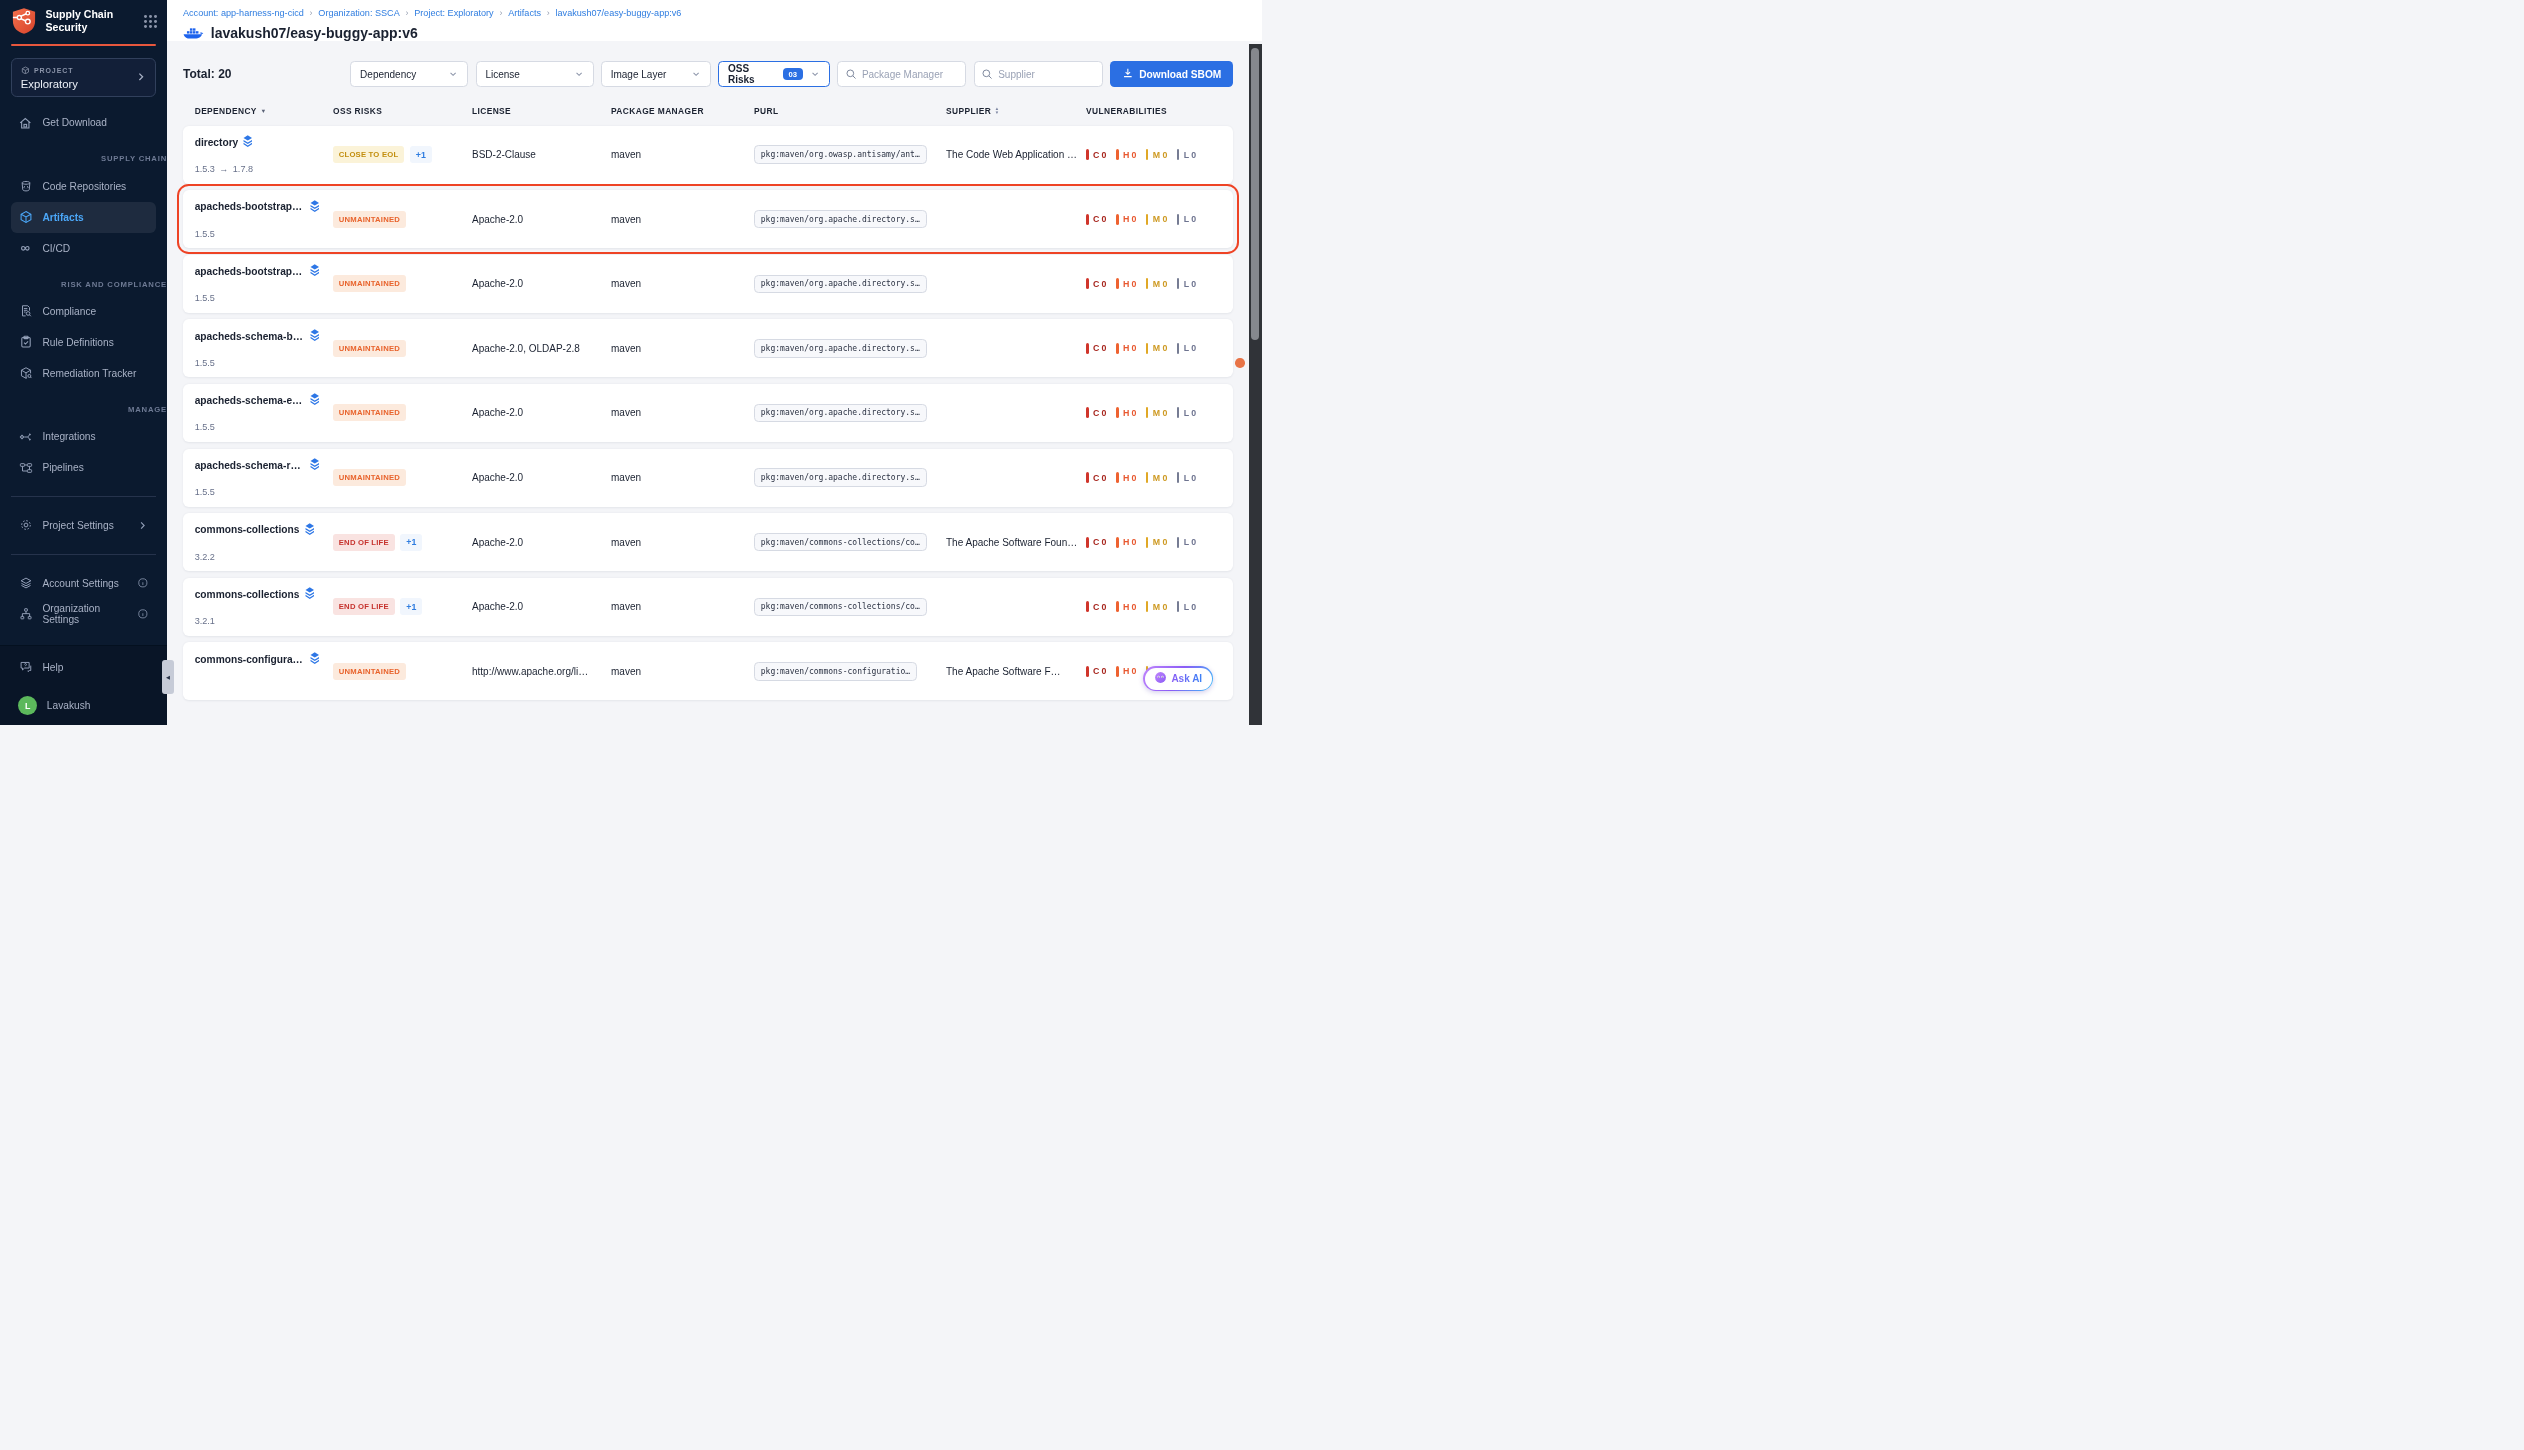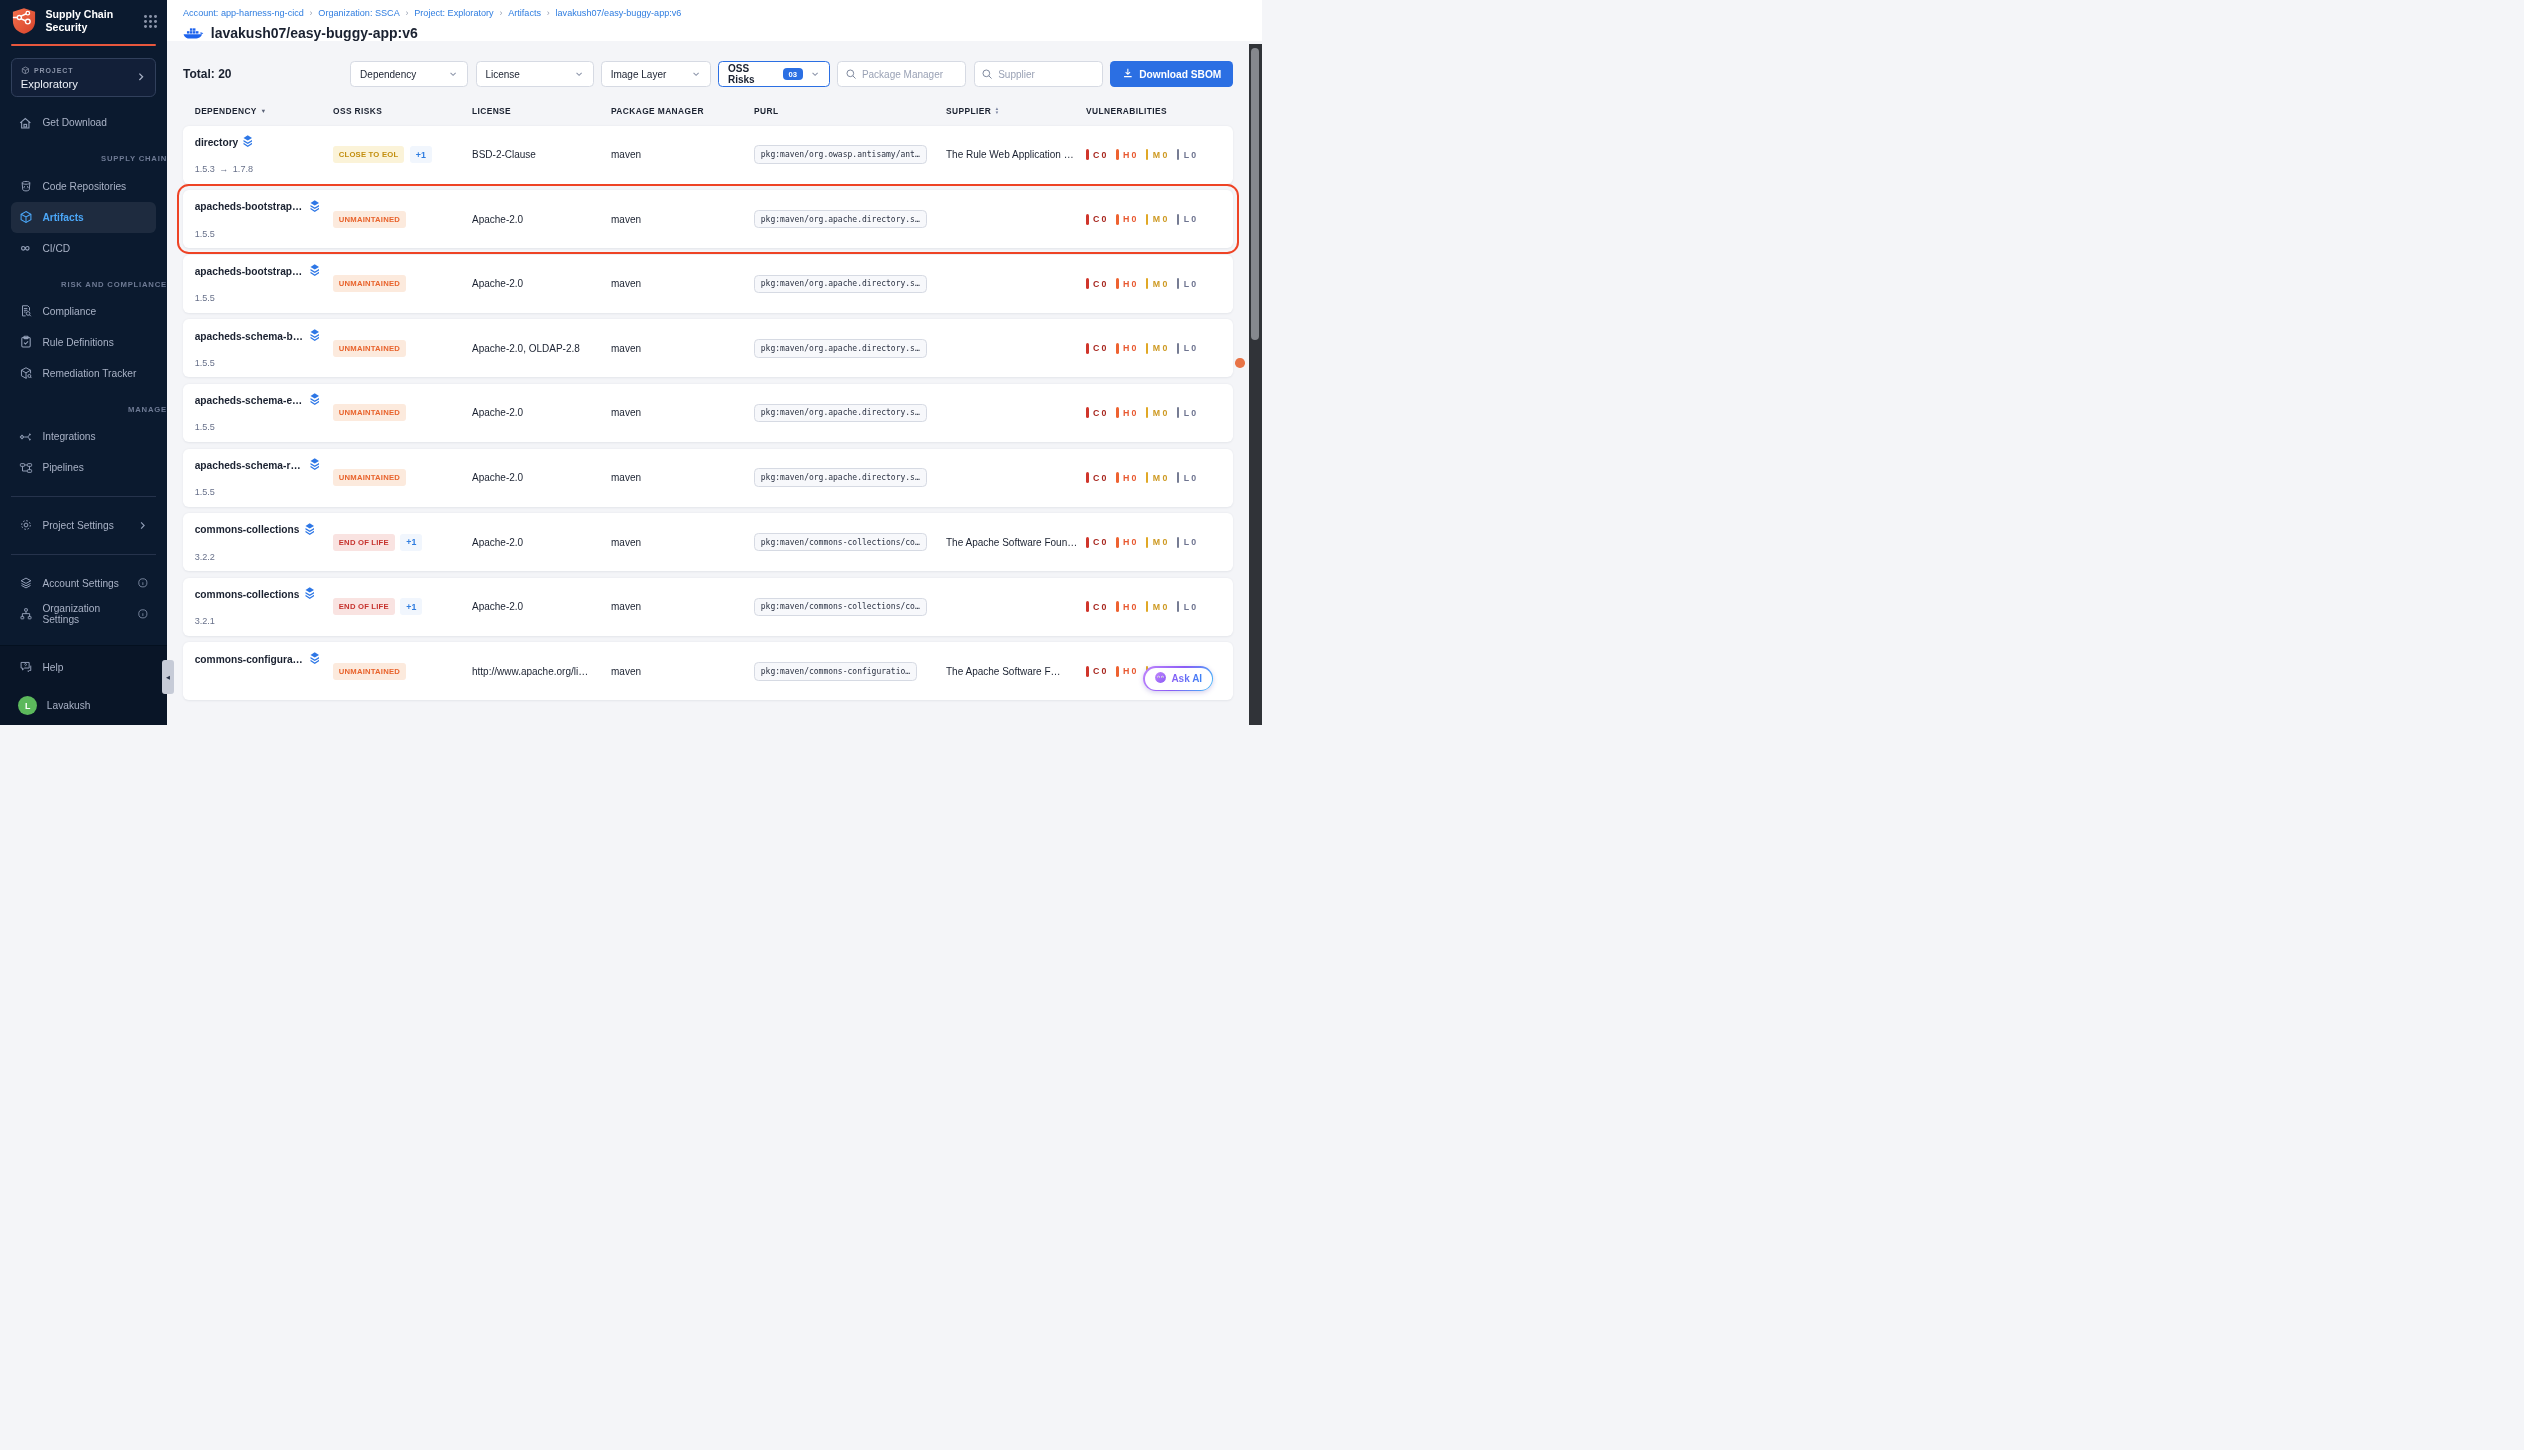--- a/index.html
+++ b/index.html
@@ -458,21 +458,21 @@
             <span class="badge extra">+1</span>
           </div>
           <div class="cell">
             <span class="supplier-text" style="max-width: 124px;">BSD-2-Clause</span>
           </div>
           <div class="cell">maven</div>
           <div class="cell">
             <span class="purl-pill">pkg:maven/org.owasp.antisamy/ant…</span>
           </div>
           <div class="cell">
-            <span class="supplier-text">The Rule Web Application …</span>
+            <span class="supplier-text">The Code Web Application …</span>
           </div>
           <div class="cell">
             <span class="vuln-seg">
               <span class="vuln-bar" style="background: rgb(208, 53, 43);"></span>
               <span class="vuln-letter" style="color: rgb(168, 39, 31);">C</span>
               <span class="vuln-count" style="color: rgb(168, 39, 31);">0</span>
             </span>
             <span class="vuln-seg">
               <span class="vuln-bar" style="background: rgb(238, 98, 48);"></span>
               <span class="vuln-letter" style="color: rgb(232, 88, 47);">H</span>

